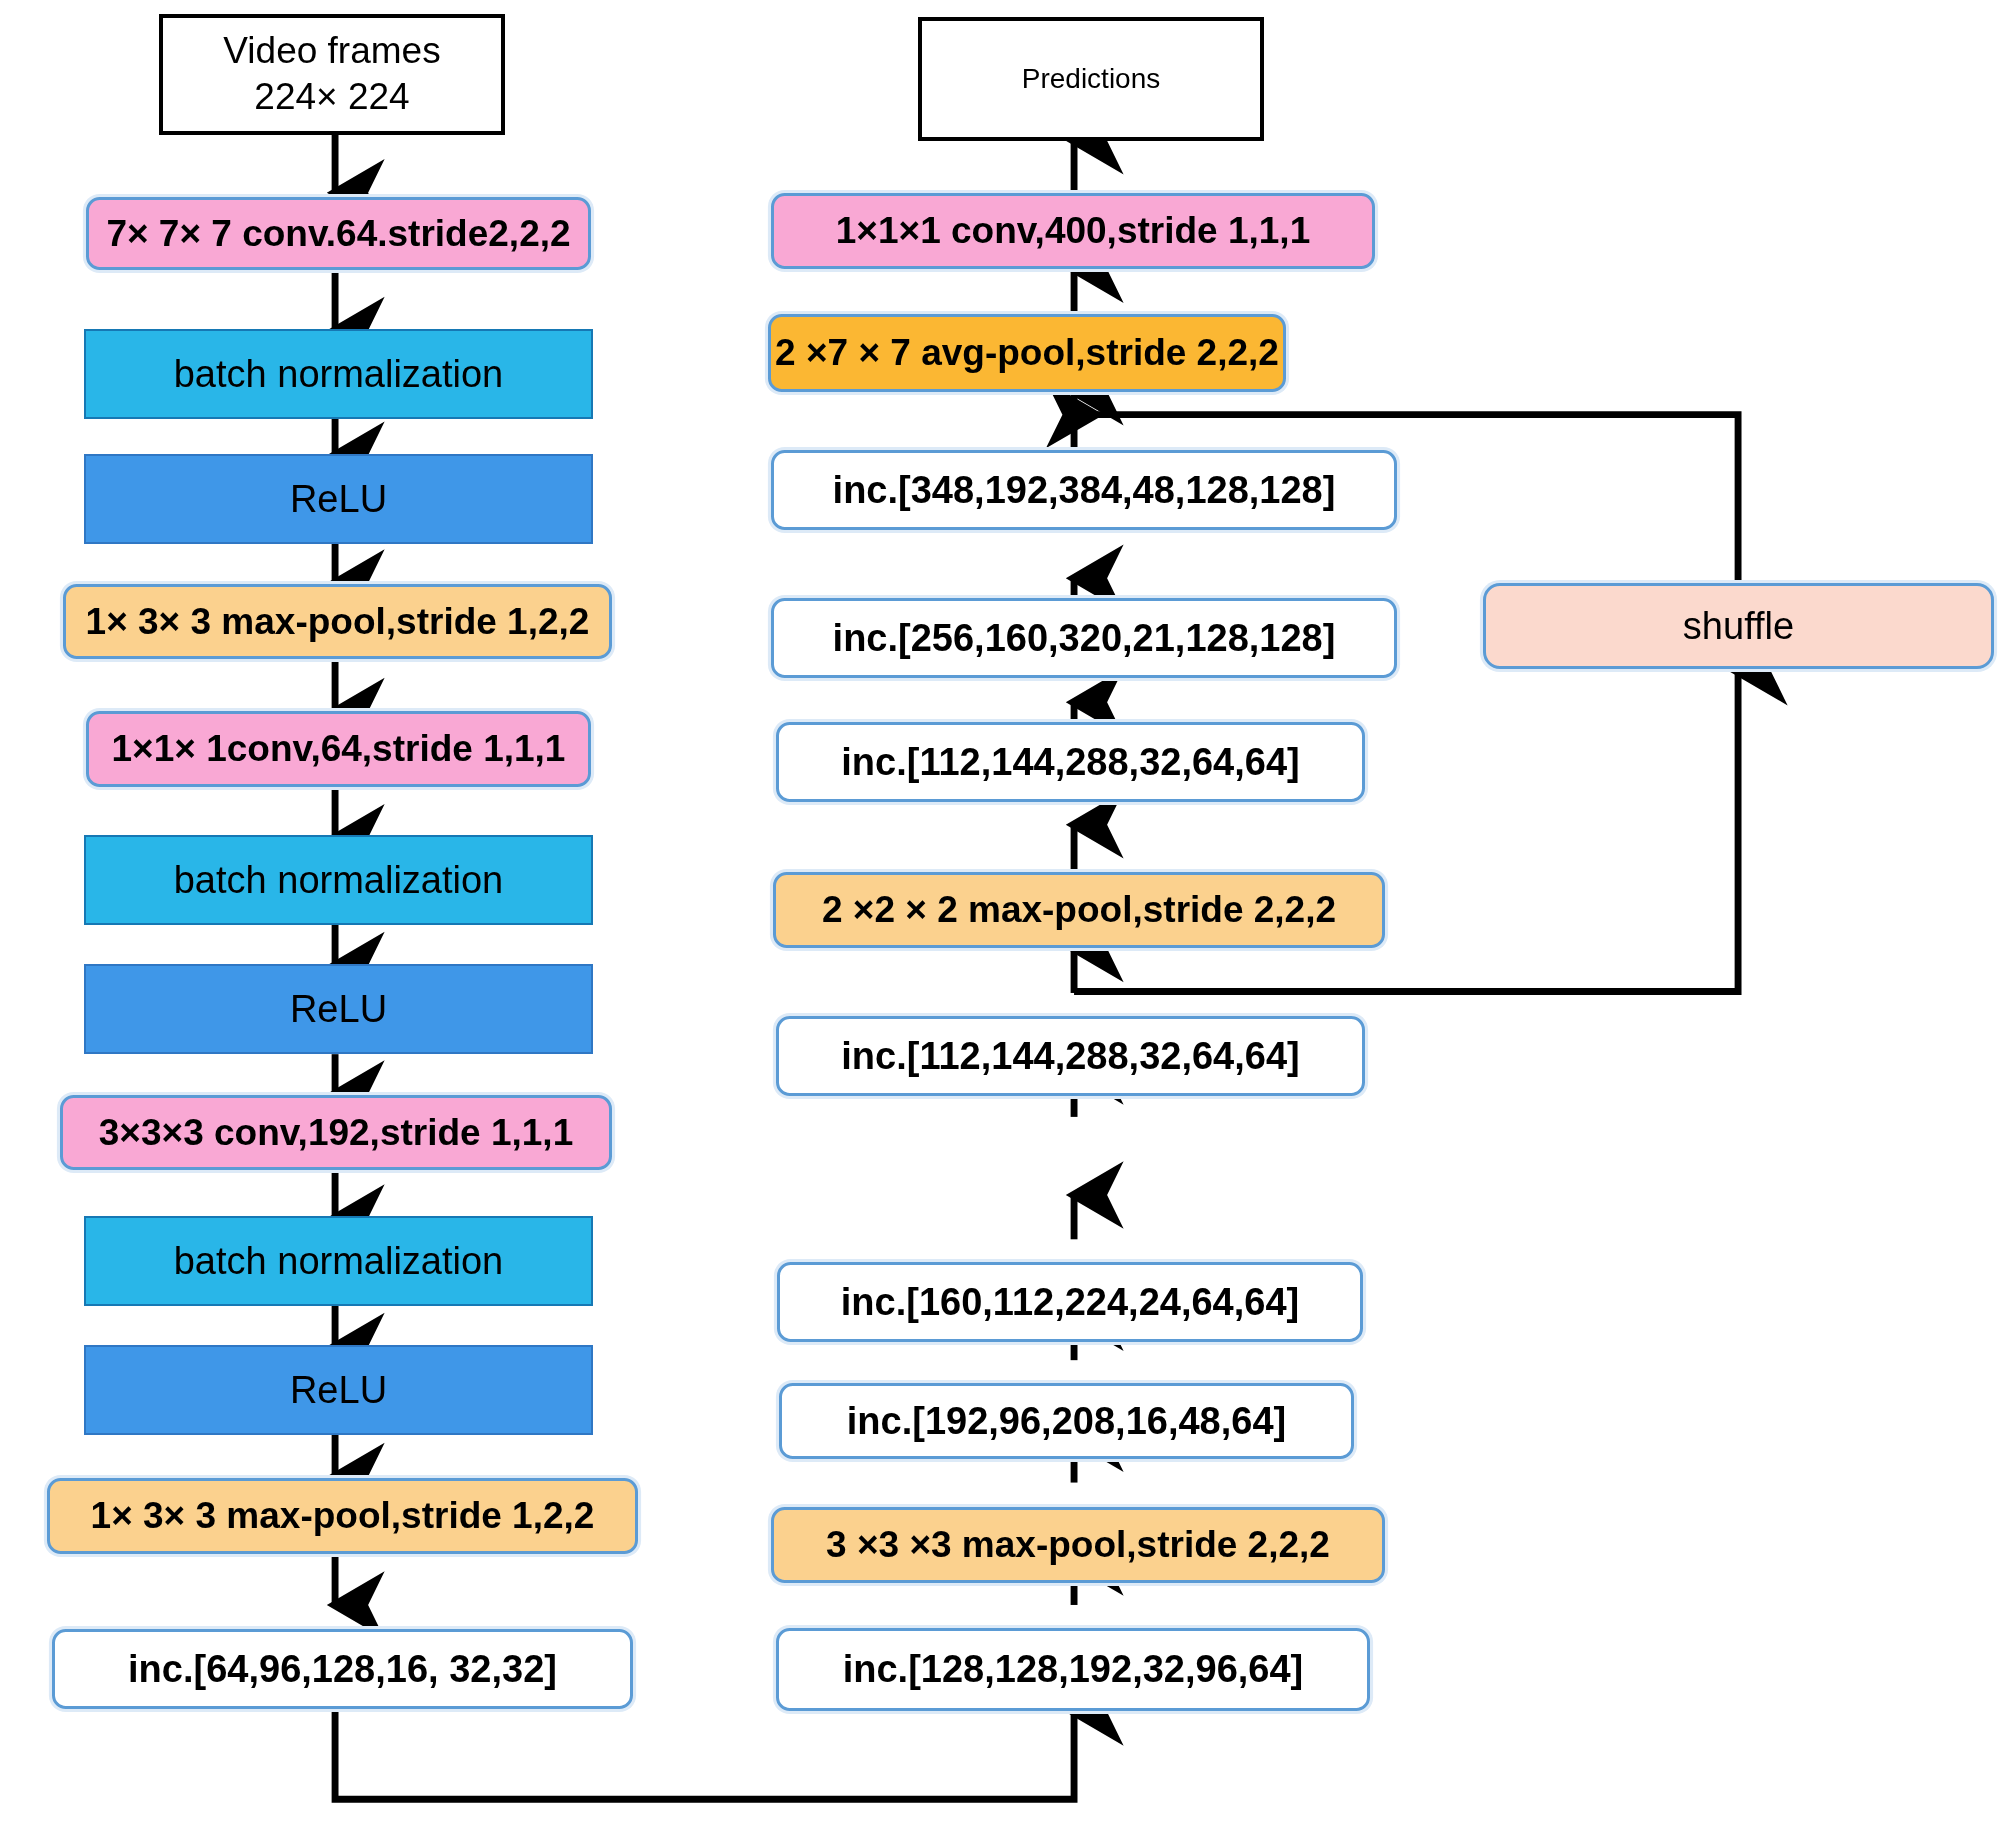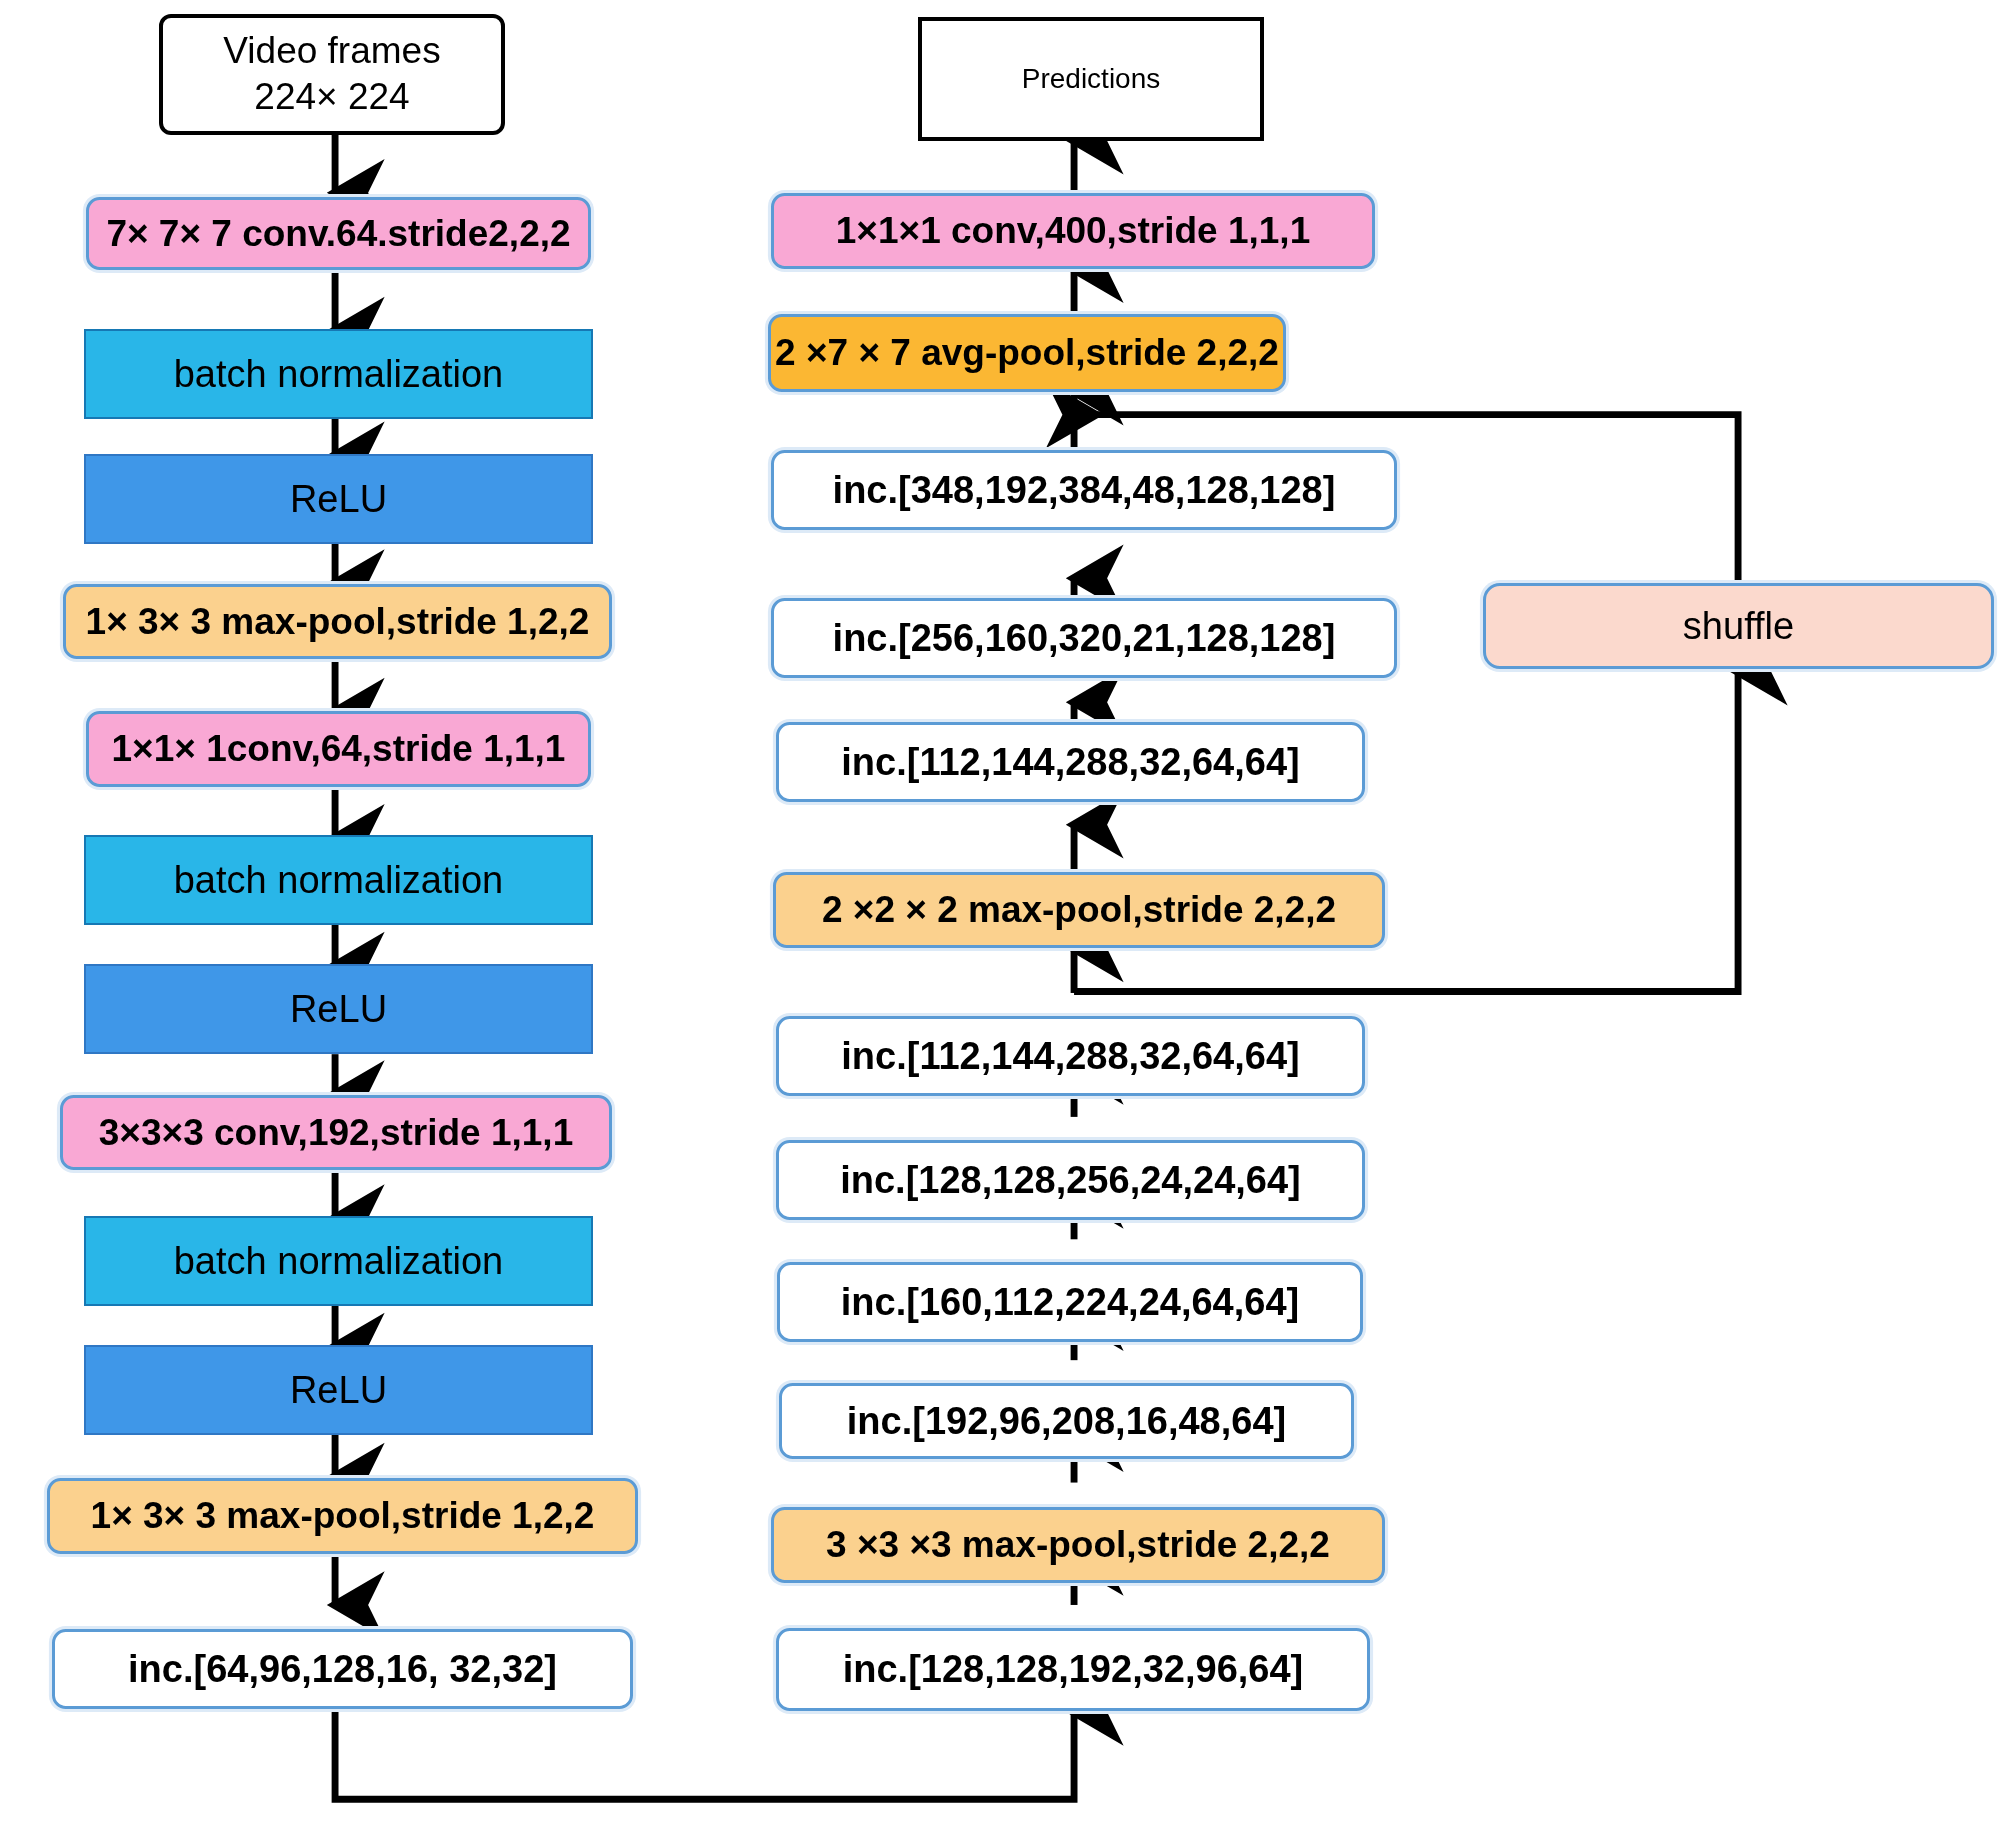--- a/index.html
+++ b/index.html
@@ -12,21 +12,21 @@
     position:absolute;box-sizing:border-box;
     display:flex;align-items:center;justify-content:center;
     text-align:center;color:#000;line-height:1.12;
     white-space:nowrap;
   }
   
   .io{
     background:#ffffff;border:4.6px solid #000000;border-radius:0;
     font-size:28px;
   }
-  .io.two-line{line-height:1.26;font-size:37px;white-space:normal;border-radius:12px;}
+  .io.two-line{line-height:1.26;font-size:37px;white-space:normal;}
   .conv{
     background:#f9a8d4;border:3.1px solid #5b9bd5;border-radius:13.8px;
     box-shadow:0 0 0 3.1px #ddeaf7;
     font-size:37px;font-weight:600;
   }
   .pool{
     background:#fbd18e;border:3.1px solid #5b9bd5;border-radius:13.8px;
     box-shadow:0 0 0 3.1px #ddeaf7;
     font-size:37px;font-weight:600;
   }
@@ -147,21 +147,20 @@
   <div class="node inception" style="left:771px;top:450px;width:626px;height:80px;">inc.[348,192,384,48,128,128]</div>
 
   <div class="node inception" style="left:771px;top:598px;width:626px;height:80px;">inc.[256,160,320,21,128,128]</div>
 
   <div class="node inception" style="left:776px;top:722px;width:589px;height:80px;">inc.[112,144,288,32,64,64]</div>
 
   <div class="node pool" style="left:773px;top:872px;width:612px;height:76px;">2 ×2 × 2 max-pool,stride 2,2,2</div>
 
   <div class="node inception" style="left:776px;top:1016px;width:589px;height:80px;">inc.[112,144,288,32,64,64]</div>
 
-  <div class="node inception" style="left:776px;top:1140px;width:589px;height:80px;">inc.[128,128,256,24,24,64]</div>
 
   <div class="node inception" style="left:777px;top:1262px;width:586px;height:80px;">inc.[160,112,224,24,64,64]</div>
 
   <div class="node inception" style="left:779px;top:1383px;width:575px;height:76px;">inc.[192,96,208,16,48,64]</div>
 
   <div class="node pool" style="left:771px;top:1507px;width:614px;height:76px;">3 ×3 ×3 max-pool,stride 2,2,2</div>
 
   <div class="node inception" style="left:776px;top:1628px;width:594px;height:83px;">inc.[128,128,192,32,96,64]</div>
 
   <div class="node shuffle" style="left:1483px;top:583px;width:511px;height:86px;">shuffle</div>

